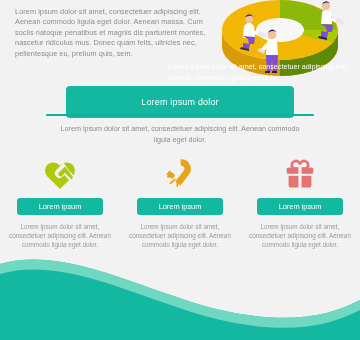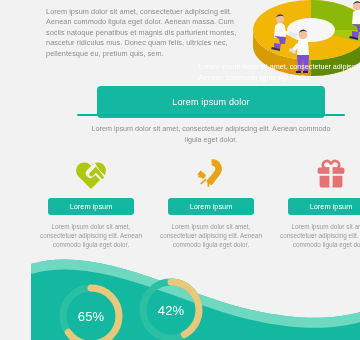--- a/index.html
+++ b/index.html
@@ -2,21 +2,21 @@
 <html><head>
 <meta charset="utf-8">
 <style>
   html,body{margin:0;padding:0;}
   body{
     width:360px;height:340px;overflow:hidden;position:relative;
     background:#f2f2f2;
     font-family:"Liberation Sans","DejaVu Sans",sans-serif;
     -webkit-font-smoothing:antialiased;
   }
-  .page{position:absolute;inset:0;margin-left:31px;}
+  .page{position:absolute;inset:0;}
 
   
   .hero{position:absolute;left:0;top:0;width:360px;height:86px;}
   .hero-text{
     position:absolute;left:15px;top:7px;width:196px;
     font-size:7.3px;line-height:10.4px;color:#8c8c8c;letter-spacing:.01em;
   }
 
   
   .illus{position:absolute;left:214px;top:-14px;width:146px;height:100px;}
@@ -192,33 +192,16 @@
 
   </div>
 
   <div class="wave">
     <svg width="360" height="94" viewBox="0 0 360 94">
       <path d="M0 18 C70 -2 150 50 230 66 C290 78 330 70 360 54 L360 94 L0 94 Z" fill="#14b8a0"></path>
       <path d="M0 18 C70 -2 150 50 230 66 C290 78 330 70 360 54 L360 64 C330 80 290 88 230 76 C150 60 70 8 0 28 Z" fill="#7fddc7" opacity="0.85"></path>
     </svg>
   </div>
 
-  <div class="gauges">
-    <div class="gauge g1">
-      <svg width="72" height="72" viewBox="0 0 72 72">
-        <circle cx="36" cy="36" r="28" fill="none" stroke="#2bbfa4" stroke-width="7"></circle>
-        <circle cx="36" cy="36" r="28" fill="none" stroke="#e8c97c" stroke-width="7" stroke-linecap="round" stroke-dasharray="114.4 175.9" transform="rotate(-90 36 36)"></circle>
-      </svg>
-      <div class="gauge-label">65%</div>
-    </div>
-
-    <div class="gauge g2">
-      <svg width="72" height="72" viewBox="0 0 72 72">
-        <circle cx="36" cy="36" r="28" fill="none" stroke="#2bbfa4" stroke-width="7"></circle>
-        <circle cx="36" cy="36" r="28" fill="none" stroke="#e8c97c" stroke-width="7" stroke-linecap="round" stroke-dasharray="73.9 216.4" transform="rotate(-90 36 36)"></circle>
-      </svg>
-      <div class="gauge-label">42%</div>
-    </div>
-  </div>
 
   <div class="wave-text">Lorem ipsum dolor sit amet, consectetuer adipiscing elit. Aenean commodo ligula eget dolor.</div>
 
 </div>
 
 </body></html>

